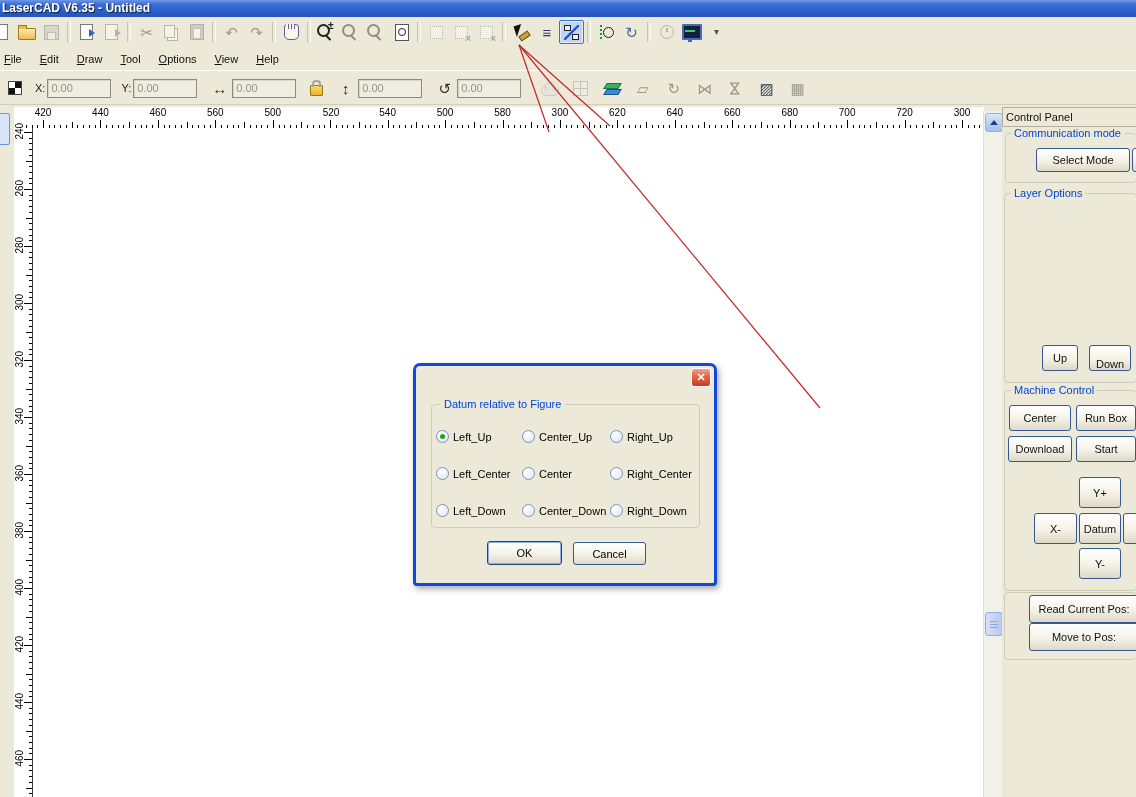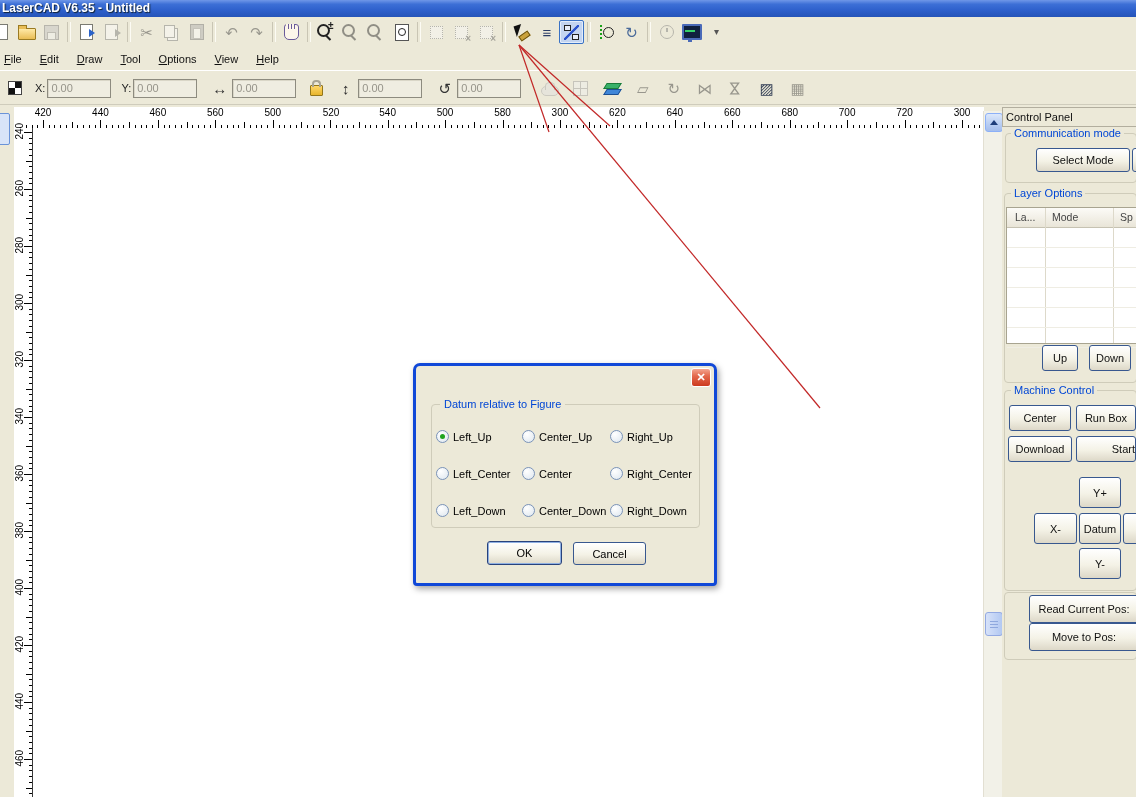--- a/index.html
+++ b/index.html
@@ -663,56 +663,39 @@
 
       <div class="grpbox" style="left:3px;top:28px;width:130px;height:48px;" data-name="communication-groupbox"></div>
       <div class="grplabel" style="left:9px;top:22px;" data-name="communication-group-label">Communication mode</div>
       <div class="btn" style="left:34px;top:43px;width:92px;height:22px;" data-name="select-mode-button">
         <span data-name="select-mode-label">Select Mode</span>
       </div>
       <div class="btn" style="left:130px;top:43px;width:22px;height:22px;" data-name="clipped-mode-button"></div>
 
       <div class="grpbox" style="left:2px;top:88px;width:131px;height:188px;" data-name="layer-options-groupbox"></div>
       <div class="grplabel" style="left:9px;top:82px;" data-name="layer-options-group-label">Layer Options</div>
-      <div class="ltable" data-name="layer-table">
-        <div class="ltable-header" data-name="layer-table-header">
-          <span class="lth" style="left:8px;" data-name="layer-col-header">La...</span>
-          <span class="lth" style="left:45px;" data-name="mode-col-header">Mode</span>
-          <span class="lth" style="left:113px;" data-name="speed-col-header">Sp</span>
-        </div>
-        <div class="lcol" style="left:38px;" data-name="column-divider"></div>
-        <div class="lcol" style="left:106px;" data-name="column-divider"></div>
-        <div id="layer-rows" data-name="layer-table-body">
-            <div class="lrow" data-name="layer-table-row"></div>
-            <div class="lrow" data-name="layer-table-row"></div>
-            <div class="lrow" data-name="layer-table-row"></div>
-            <div class="lrow" data-name="layer-table-row"></div>
-            <div class="lrow" data-name="layer-table-row"></div>
-            <div class="lrow" data-name="layer-table-row"></div>
-          </div>
-      </div>
       <div class="btn" style="left:40px;top:240px;width:34px;height:24px;" data-name="layer-up-button">
         <span data-name="up-label">Up</span>
       </div>
-      <div class="btn" style="left:87px;top:240px;width:40px;height:24px;" data-name="layer-down-button">
+      <div class="btn" style="left:87px;top:240px;width:40px;height:24px;align-items:flex-end;" data-name="layer-down-button">
         <span data-name="down-label">Down</span>
       </div>
 
       <div class="grpbox" style="left:2px;top:285px;width:131px;height:199px;" data-name="machine-control-groupbox"></div>
       <div class="grplabel" style="left:9px;top:279px;" data-name="machine-control-group-label">Machine Control</div>
       <div class="btn" style="left:7px;top:300px;width:60px;height:24px;" data-name="origin-button">
           <span data-name="origin-label">Center</span>
         </div>
       <div class="btn" style="left:74px;top:300px;width:58px;height:24px;" data-name="run-box-button">
           <span data-name="run-box-label">Run Box</span>
         </div>
       <div class="btn" style="left:6px;top:331px;width:62px;height:24px;" data-name="download-button">
           <span data-name="download-label">Download</span>
         </div>
-      <div class="btn" style="left:74px;top:331px;width:58px;height:24px;justify-content:flex-end;" data-name="start-button">
+      <div class="btn" style="left:74px;top:331px;width:58px;height:24px;" data-name="start-button">
           <span data-name="start-label">Start</span>
         </div>
       <div class="btn" style="left:77px;top:372px;width:40px;height:29px;" data-name="jog-y-plus-button">
           <span data-name="y-plus-label">Y+</span>
         </div>
       <div class="btn" style="left:32px;top:408px;width:41px;height:29px;" data-name="jog-x-minus-button">
           <span data-name="x-minus-label">X-</span>
         </div>
       <div class="btn" style="left:77px;top:408px;width:40px;height:29px;" data-name="datum-button">
           <span data-name="datum-label">Datum</span>

